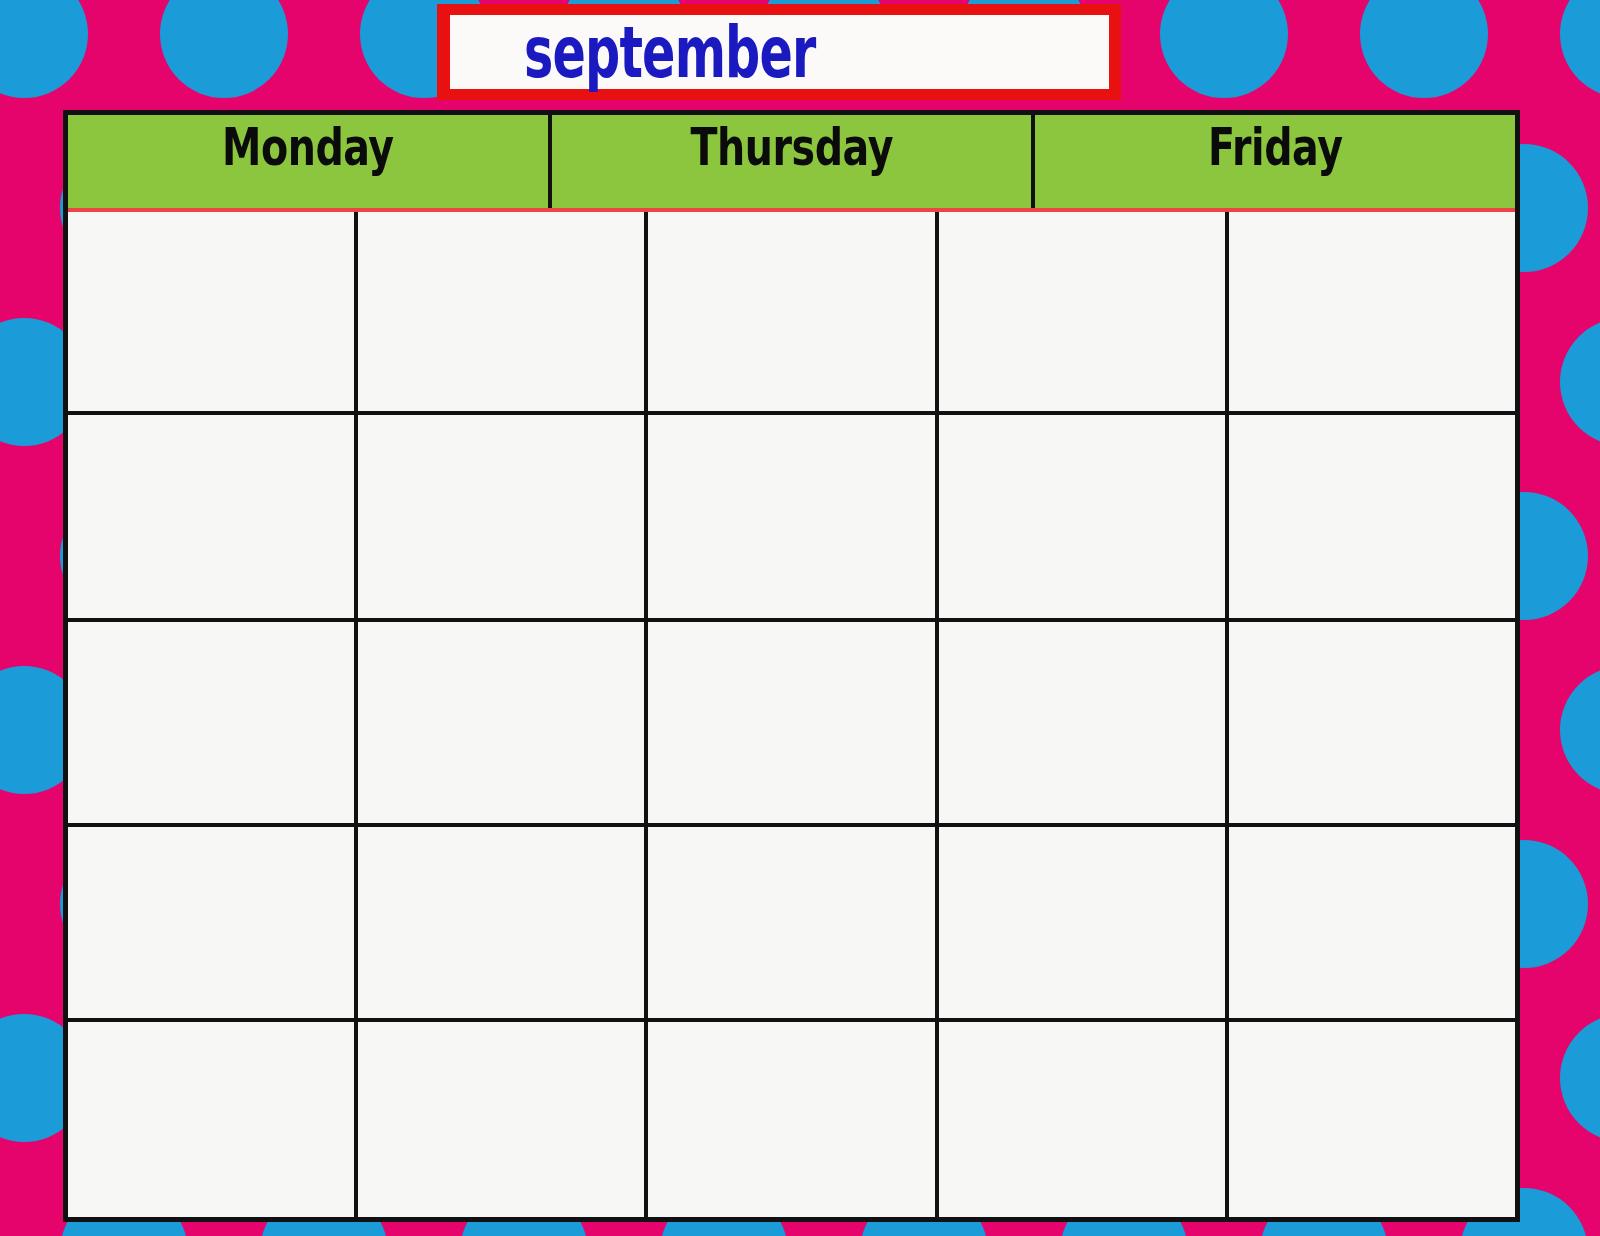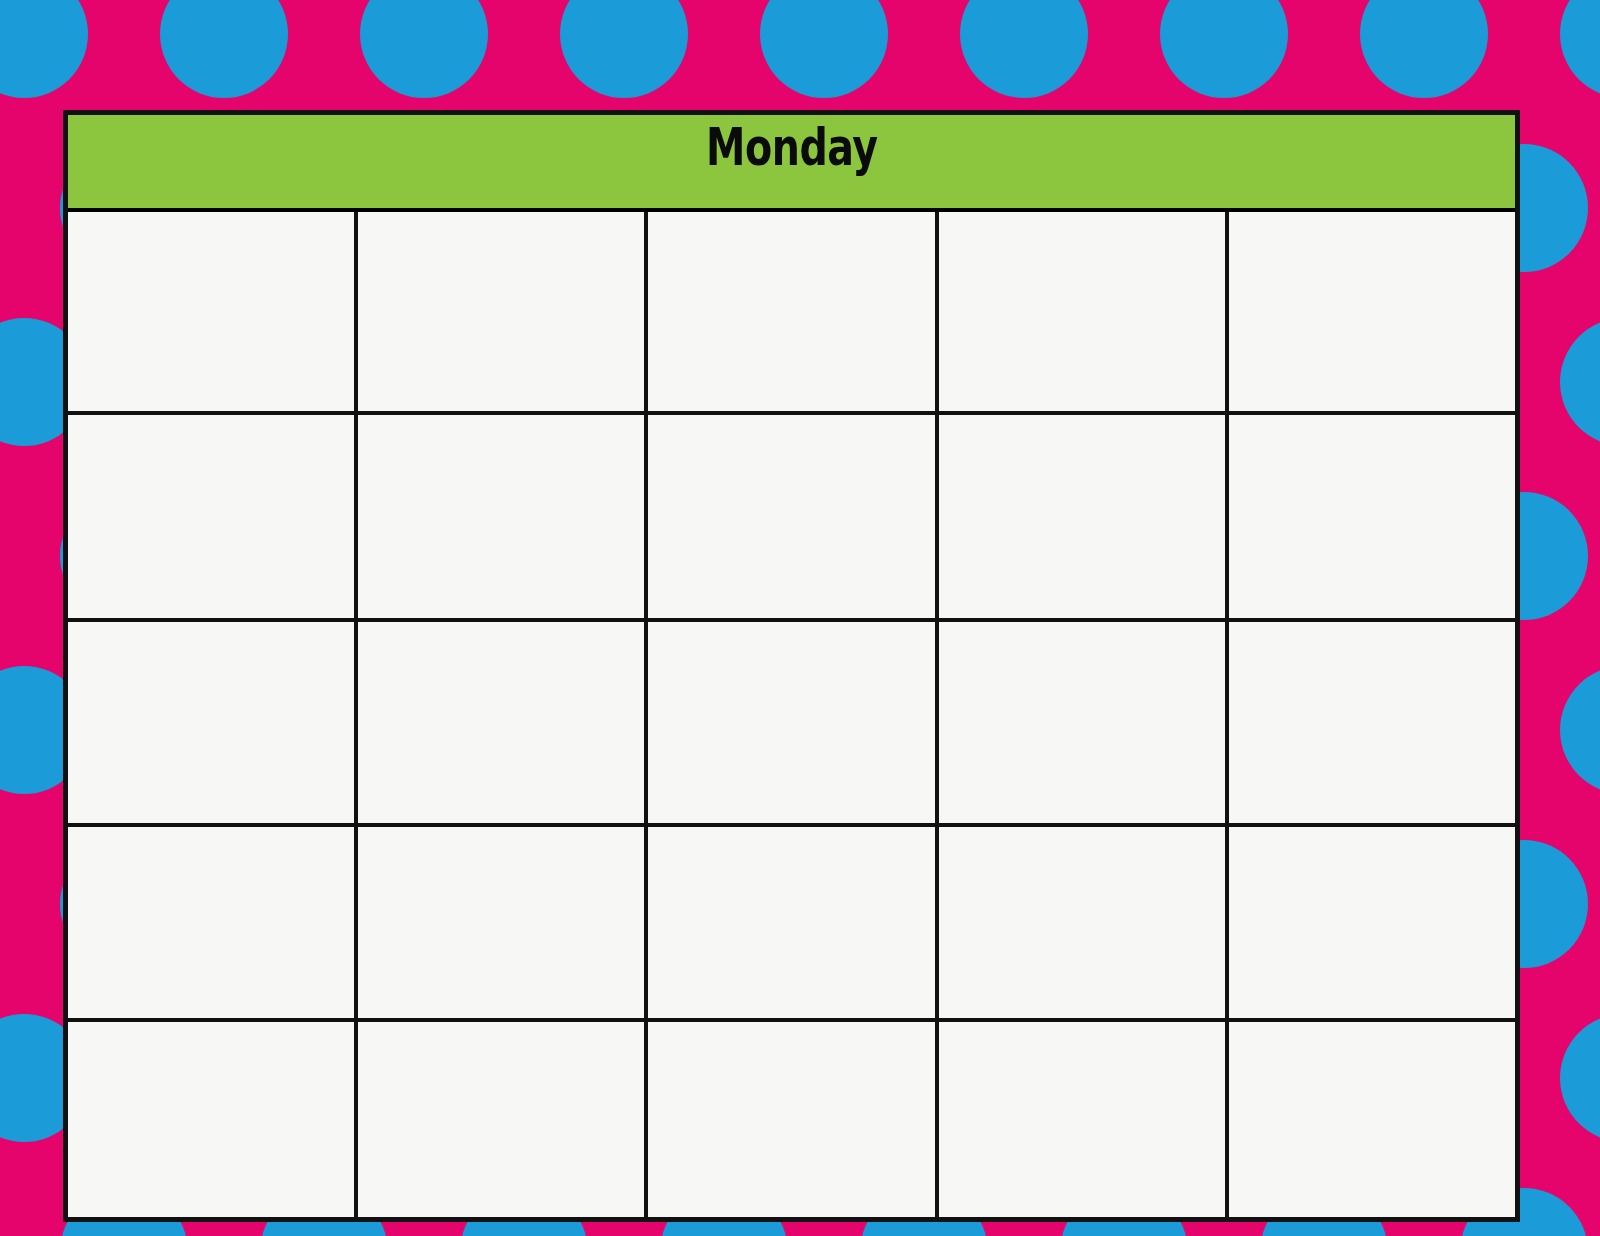--- a/index.html
+++ b/index.html
@@ -78,21 +78,21 @@
     box-sizing: border-box;
     z-index: 4;
     display: flex;
     flex-direction: column;
   }
 
   .header-row {
     display: flex;
     height: 97px;
     flex: 0 0 97px;
-    border-bottom: 4px solid #000000;
+    border-bottom: 4px solid #ef4444;
     box-sizing: border-box;
   }
   .header-cell {
     flex: 1 1 0;
     background: #8cc63e;
     border-right: 4px solid #111111;
     box-sizing: border-box;
     display: flex;
     align-items: flex-start;
     justify-content: center;
@@ -202,26 +202,37 @@
       <div class="dot" style="left: 60px; top: 1188px; width: 128px; height: 128px; background: rgb(27, 155, 215);"></div>
       <div class="dot" style="left: 260px; top: 1188px; width: 128px; height: 128px; background: rgb(27, 155, 215);"></div>
       <div class="dot" style="left: 460px; top: 1188px; width: 128px; height: 128px; background: rgb(27, 155, 215);"></div>
       <div class="dot" style="left: 660px; top: 1188px; width: 128px; height: 128px; background: rgb(27, 155, 215);"></div>
       <div class="dot" style="left: 860px; top: 1188px; width: 128px; height: 128px; background: rgb(27, 155, 215);"></div>
       <div class="dot" style="left: 1060px; top: 1188px; width: 128px; height: 128px; background: rgb(27, 155, 215);"></div>
       <div class="dot" style="left: 1260px; top: 1188px; width: 128px; height: 128px; background: rgb(27, 155, 215);"></div>
       <div class="dot" style="left: 1460px; top: 1188px; width: 128px; height: 128px; background: rgb(27, 155, 215);"></div>
     </div>
 
+  <div class="title-box">
+    <div class="title-inner">
+      <span class="title-text">september</span>
+    </div>
+  </div>
 
   <div class="calendar">
     <div class="header-row">
       <div class="header-cell">
         <span class="day-label">Monday</span>
       </div>
+      <div class="header-cell">
+        <span class="day-label">Thursday</span>
+      </div>
+      <div class="header-cell">
+        <span class="day-label">Friday</span>
+      </div>
     </div>
 
     <div class="body-rows">
       <div class="week-row" style="flex:0 0 203px;">
         <div class="day-cell"></div>
         <div class="day-cell"></div>
         <div class="day-cell"></div>
         <div class="day-cell"></div>
         <div class="day-cell"></div>
       </div>

